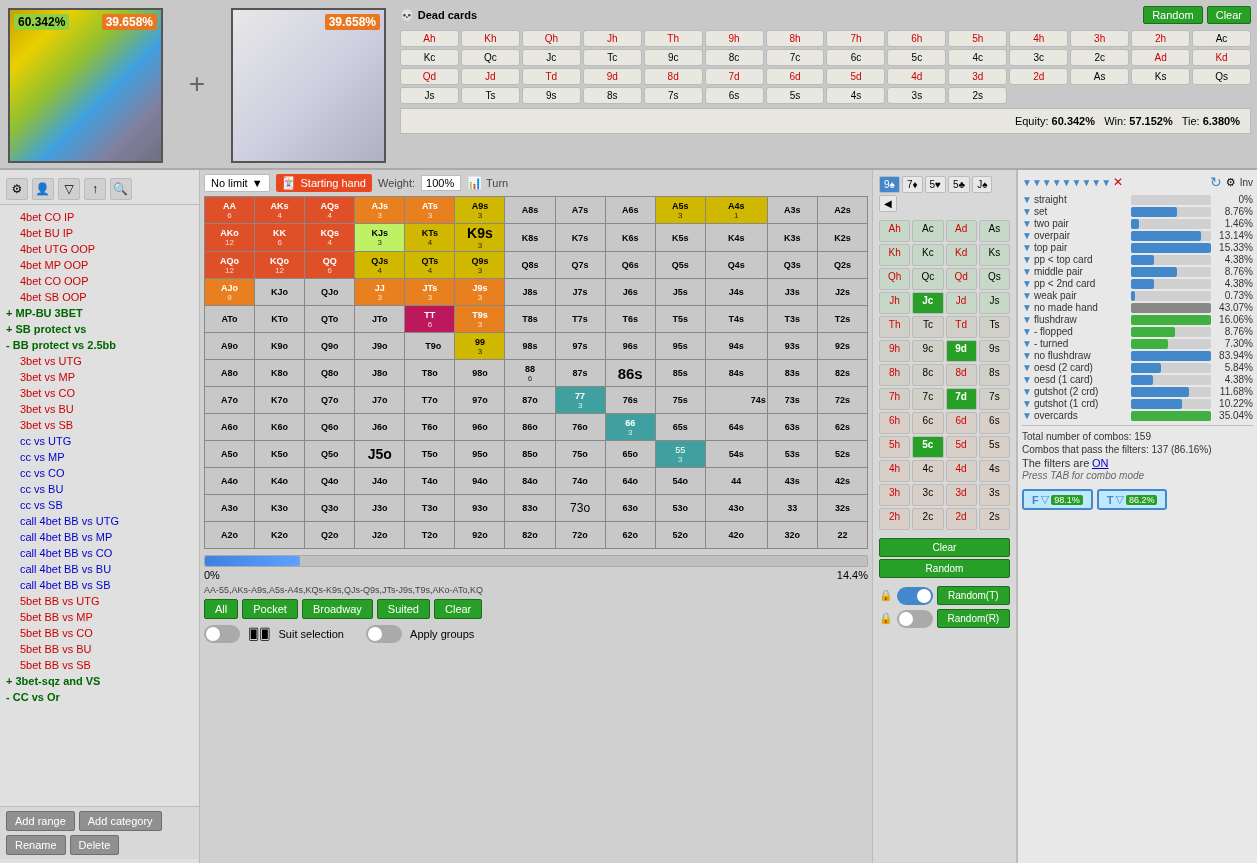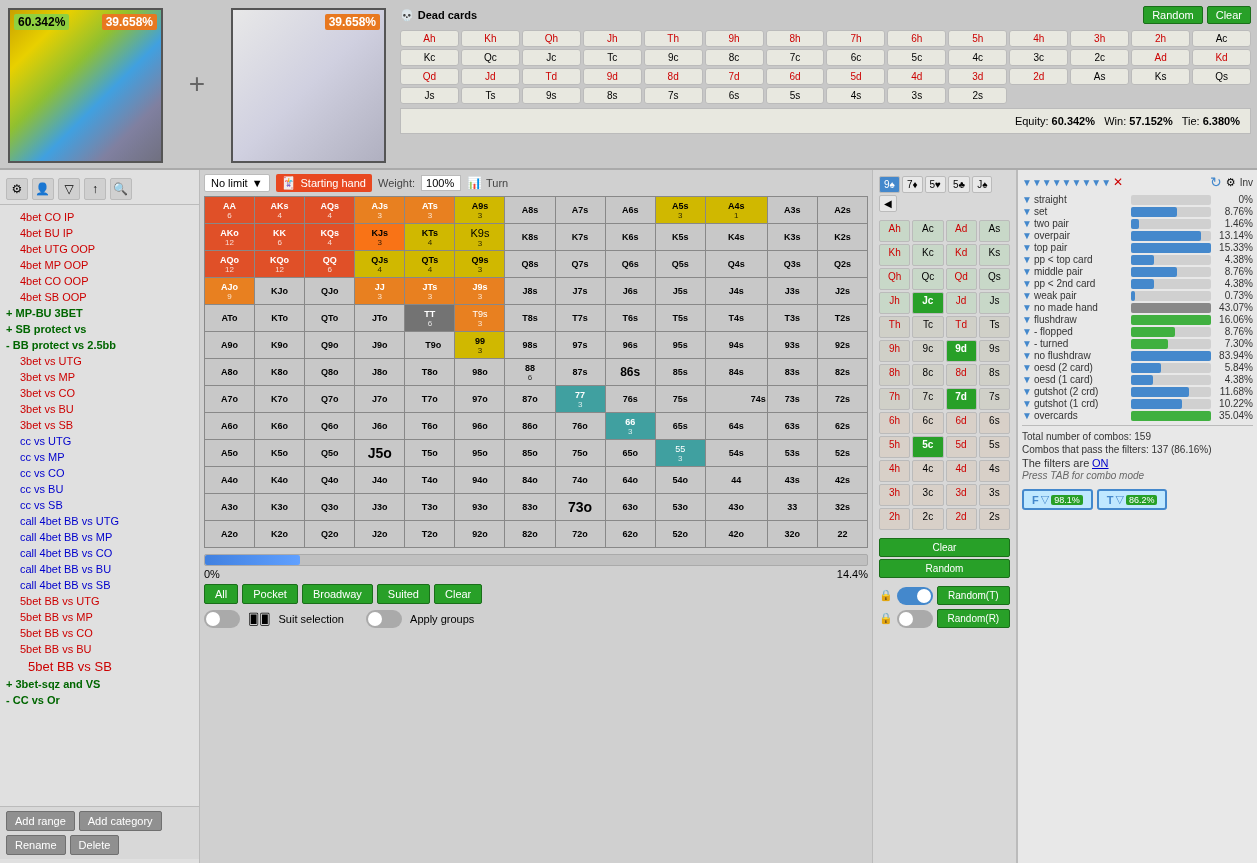--- a/index.html
+++ b/index.html
@@ -230,21 +230,21 @@
           <div style="padding: 2px 6px 2px 20px; cursor: pointer; white-space: nowrap; overflow: hidden; text-overflow: ellipsis; font-size: 11px; color: rgb(0, 0, 204);">cc vs SB</div>
           <div style="padding: 2px 6px 2px 20px; cursor: pointer; white-space: nowrap; overflow: hidden; text-overflow: ellipsis; font-size: 11px; color: rgb(0, 0, 204);">call 4bet BB vs UTG</div>
           <div style="padding: 2px 6px 2px 20px; cursor: pointer; white-space: nowrap; overflow: hidden; text-overflow: ellipsis; font-size: 11px; color: rgb(0, 0, 204);">call 4bet BB vs MP</div>
           <div style="padding: 2px 6px 2px 20px; cursor: pointer; white-space: nowrap; overflow: hidden; text-overflow: ellipsis; font-size: 11px; color: rgb(0, 0, 204);">call 4bet BB vs CO</div>
           <div style="padding: 2px 6px 2px 20px; cursor: pointer; white-space: nowrap; overflow: hidden; text-overflow: ellipsis; font-size: 11px; color: rgb(0, 0, 204);">call 4bet BB vs BU</div>
           <div style="padding: 2px 6px 2px 20px; cursor: pointer; white-space: nowrap; overflow: hidden; text-overflow: ellipsis; font-size: 11px; color: rgb(0, 0, 204);">call 4bet BB vs SB</div>
           <div style="padding: 2px 6px 2px 20px; cursor: pointer; white-space: nowrap; overflow: hidden; text-overflow: ellipsis; font-size: 11px; color: rgb(204, 0, 0);">5bet BB vs UTG</div>
           <div style="padding: 2px 6px 2px 20px; cursor: pointer; white-space: nowrap; overflow: hidden; text-overflow: ellipsis; font-size: 11px; color: rgb(204, 0, 0);">5bet BB vs MP</div>
           <div style="padding: 2px 6px 2px 20px; cursor: pointer; white-space: nowrap; overflow: hidden; text-overflow: ellipsis; font-size: 11px; color: rgb(204, 0, 0);">5bet BB vs CO</div>
           <div style="padding: 2px 6px 2px 20px; cursor: pointer; white-space: nowrap; overflow: hidden; text-overflow: ellipsis; font-size: 11px; color: rgb(204, 0, 0);">5bet BB vs BU</div>
-          <div style="padding: 2px 6px 2px 28px; cursor: pointer; white-space: nowrap; overflow: hidden; text-overflow: ellipsis; font-size: 13px; color: rgb(204, 0, 0);">5bet BB vs SB</div>
+          <div style="padding: 2px 6px 2px 20px; cursor: pointer; white-space: nowrap; overflow: hidden; text-overflow: ellipsis; font-size: 11px; color: rgb(204, 0, 0);">5bet BB vs SB</div>
           <div style="padding: 2px 6px; cursor: pointer; white-space: nowrap; overflow: hidden; text-overflow: ellipsis; font-size: 11px; color: rgb(0, 102, 0); font-weight: bold;">+ 3bet-sqz and VS</div>
           <div style="padding: 2px 6px; cursor: pointer; white-space: nowrap; overflow: hidden; text-overflow: ellipsis; font-size: 11px; color: rgb(0, 102, 0); font-weight: bold;">- CC vs Or</div>
         </div>
 
       <div class="action-buttons">
         <button class="btn-action">Add range</button>
         <button class="btn-action">Add category</button>
         <button class="btn-action">Rename</button>
         <button class="btn-action">Delete</button>
       </div>
@@ -321,30 +321,30 @@
             <div style="font-size: 8px; opacity: 0.8;">12</div>
           </div>
           <div class="hand-cell" style="background: rgb(224, 80, 40); color: white;">
             <div style="font-size: 9px; font-weight: bold;">KK</div>
             <div style="font-size: 8px; opacity: 0.8;">6</div>
           </div>
           <div class="hand-cell" style="background: rgb(224, 80, 40); color: white;">
             <div style="font-size: 9px; font-weight: bold;">KQs</div>
             <div style="font-size: 8px; opacity: 0.8;">4</div>
           </div>
-          <div class="hand-cell" style="background: #f97316; color: rgb(0, 0, 0);">
+          <div class="hand-cell" style="background: #bef264; color: rgb(0, 0, 0);">
             <div style="font-size: 9px; font-weight: bold;">KJs</div>
             <div style="font-size: 8px; opacity: 0.8;">3</div>
           </div>
           <div class="hand-cell" style="background: rgb(208, 184, 0); color: rgb(0, 0, 0);">
             <div style="font-size: 9px; font-weight: bold;">KTs</div>
             <div style="font-size: 8px; opacity: 0.8;">4</div>
           </div>
           <div class="hand-cell" style="background: rgb(208, 184, 0); color: rgb(0, 0, 0);">
-            <div style="font-size: 11px; font-weight: normal;">K9s</div>
+            <div style="font-size: 14px; font-weight: bold;">K9s</div>
             <div style="font-size: 8px; opacity: 0.8;">3</div>
           </div>
           <div class="hand-cell">
             <div style="font-size: 9px; font-weight: bold;">K8s</div>
           </div>
           <div class="hand-cell">
             <div style="font-size: 9px; font-weight: bold;">K7s</div>
           </div>
           <div class="hand-cell">
             <div style="font-size: 9px; font-weight: bold;">K6s</div>
@@ -454,26 +454,26 @@
           </div>
           <div class="hand-cell">
             <div style="font-size: 9px; font-weight: bold;">KTo</div>
           </div>
           <div class="hand-cell">
             <div style="font-size: 9px; font-weight: bold;">QTo</div>
           </div>
           <div class="hand-cell">
             <div style="font-size: 9px; font-weight: bold;">JTo</div>
           </div>
-          <div class="hand-cell" style="background: #737373; color: white; text-align: right;">
+          <div class="hand-cell" style="background: #be185d; color: white; text-align: right;">
             <div style="font-size: 9px; font-weight: bold;">TT</div>
             <div style="font-size: 8px; opacity: 0.8;">6</div>
           </div>
           <div class="hand-cell" style="background: rgb(232, 128, 32); color: white;">
-            <div style="font-size: 9px; font-weight: normal;">T9s</div>
+            <div style="font-size: 9px; font-weight: bold;">T9s</div>
             <div style="font-size: 8px; opacity: 0.8;">3</div>
           </div>
           <div class="hand-cell">
             <div style="font-size: 9px; font-weight: bold;">T8s</div>
           </div>
           <div class="hand-cell">
             <div style="font-size: 9px; font-weight: bold;">T7s</div>
           </div>
           <div class="hand-cell">
             <div style="font-size: 9px; font-weight: bold;">T6s</div>
@@ -549,21 +549,21 @@
             <div style="font-size: 9px; font-weight: bold;">98o</div>
           </div>
           <div class="hand-cell">
             <div style="font-size: 9px; font-weight: bold;">88</div>
             <div style="font-size: 8px; opacity: 0.8;">6</div>
           </div>
           <div class="hand-cell">
             <div style="font-size: 9px; font-weight: bold;">87s</div>
           </div>
           <div class="hand-cell">
-            <div style="font-size: 12px; font-weight: bold;">86s</div>
+            <div style="font-size: 15px; font-weight: bold;">86s</div>
           </div>
           <div class="hand-cell">
             <div style="font-size: 9px; font-weight: bold;">85s</div>
           </div>
           <div class="hand-cell">
             <div style="font-size: 9px; font-weight: bold;">84s</div>
           </div>
           <div class="hand-cell">
             <div style="font-size: 9px; font-weight: bold;">83s</div>
           </div>
@@ -744,21 +744,21 @@
           <div class="hand-cell">
             <div style="font-size: 9px; font-weight: bold;">T3o</div>
           </div>
           <div class="hand-cell">
             <div style="font-size: 9px; font-weight: bold;">93o</div>
           </div>
           <div class="hand-cell">
             <div style="font-size: 9px; font-weight: bold;">83o</div>
           </div>
           <div class="hand-cell">
-            <div style="font-size: 14px; font-weight: bold;">73o</div>
+            <div style="font-size: 12px; font-weight: normal;">73o</div>
           </div>
           <div class="hand-cell">
             <div style="font-size: 9px; font-weight: bold;">63o</div>
           </div>
           <div class="hand-cell">
             <div style="font-size: 9px; font-weight: bold;">53o</div>
           </div>
           <div class="hand-cell">
             <div style="font-size: 9px; font-weight: bold;">43o</div>
           </div>
@@ -813,20 +813,21 @@
       <div class="range-bar-container">
         <div class="range-bar-track">
           <div class="range-bar-fill" style="width:14.4%;"></div>
         </div>
         <div style="display:flex; justify-content:space-between;">
           <span>0%</span>
           <span>14.4%</span>
         </div>
       </div>
 
+      <div class="range-text">AA-55,AKs-A9s,A5s-A4s,KQs-K9s,QJs-Q9s,JTs-J9s,T9s,AKo-ATo,KQ</div>
 
       <div class="matrix-buttons">
         <button class="btn-green">All</button>
         <button class="btn-green">Pocket</button>
         <button class="btn-green">Broadway</button>
         <button class="btn-green">Suited</button>
         <button class="btn-green">Clear</button>
       </div>
 
       <div class="suit-row">

